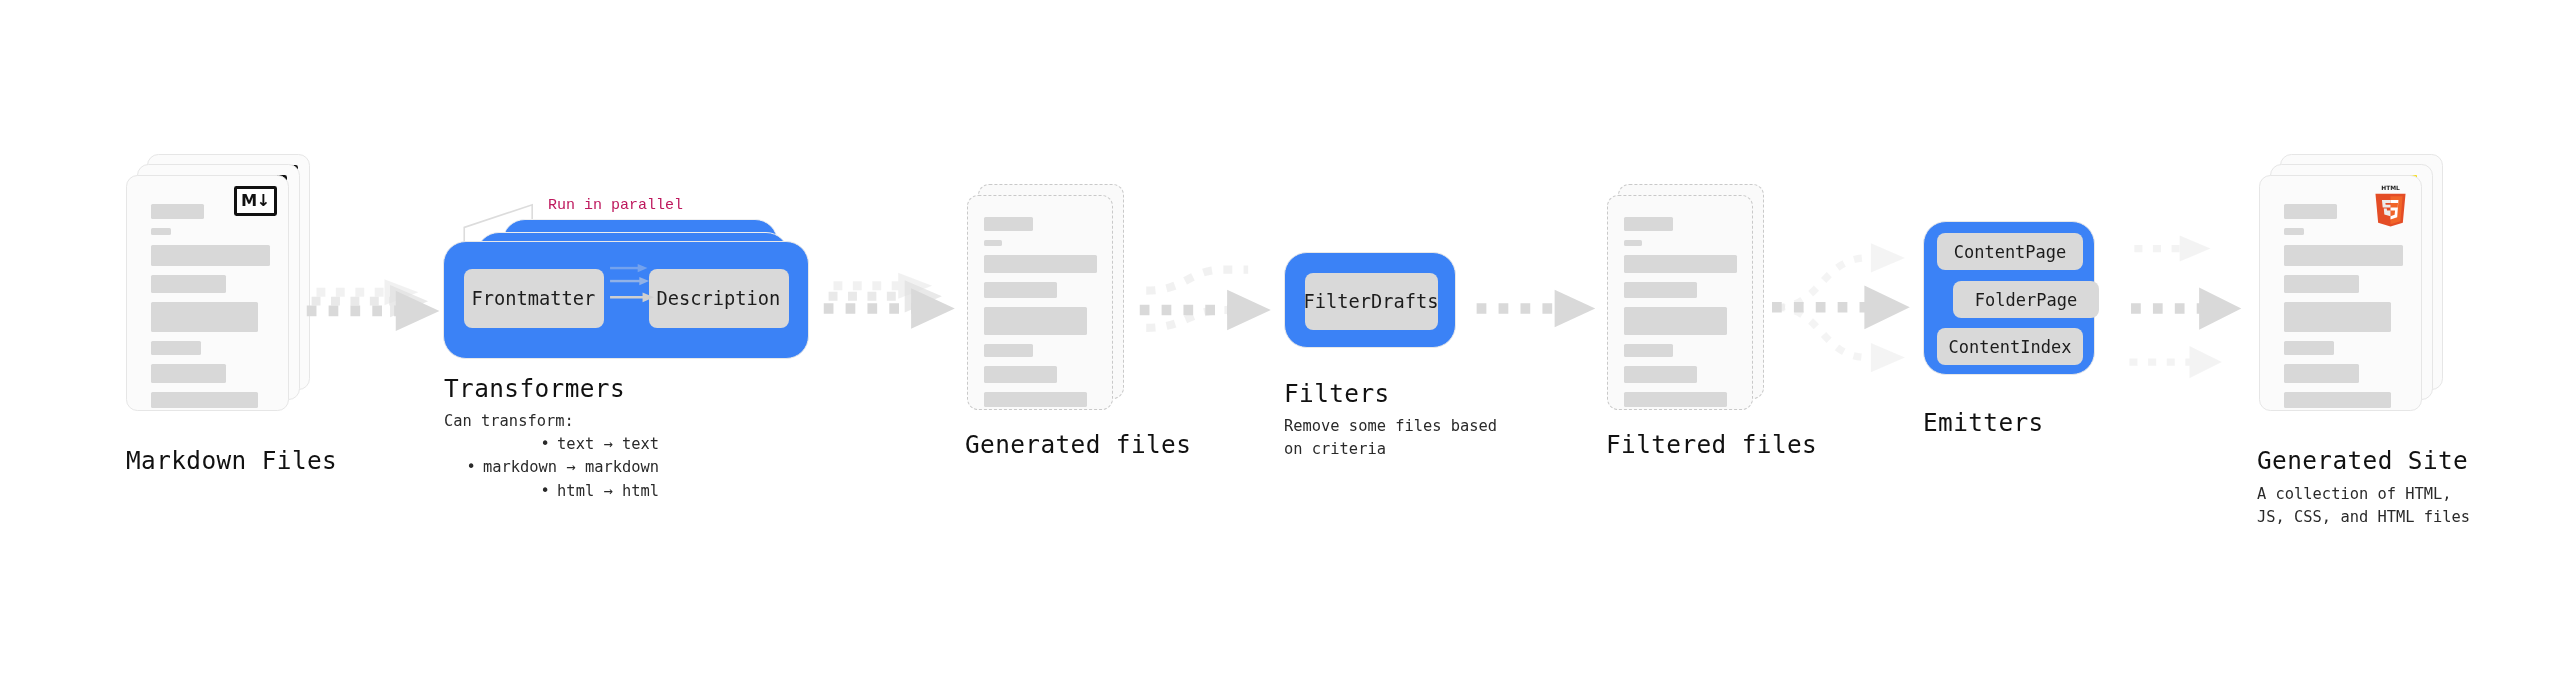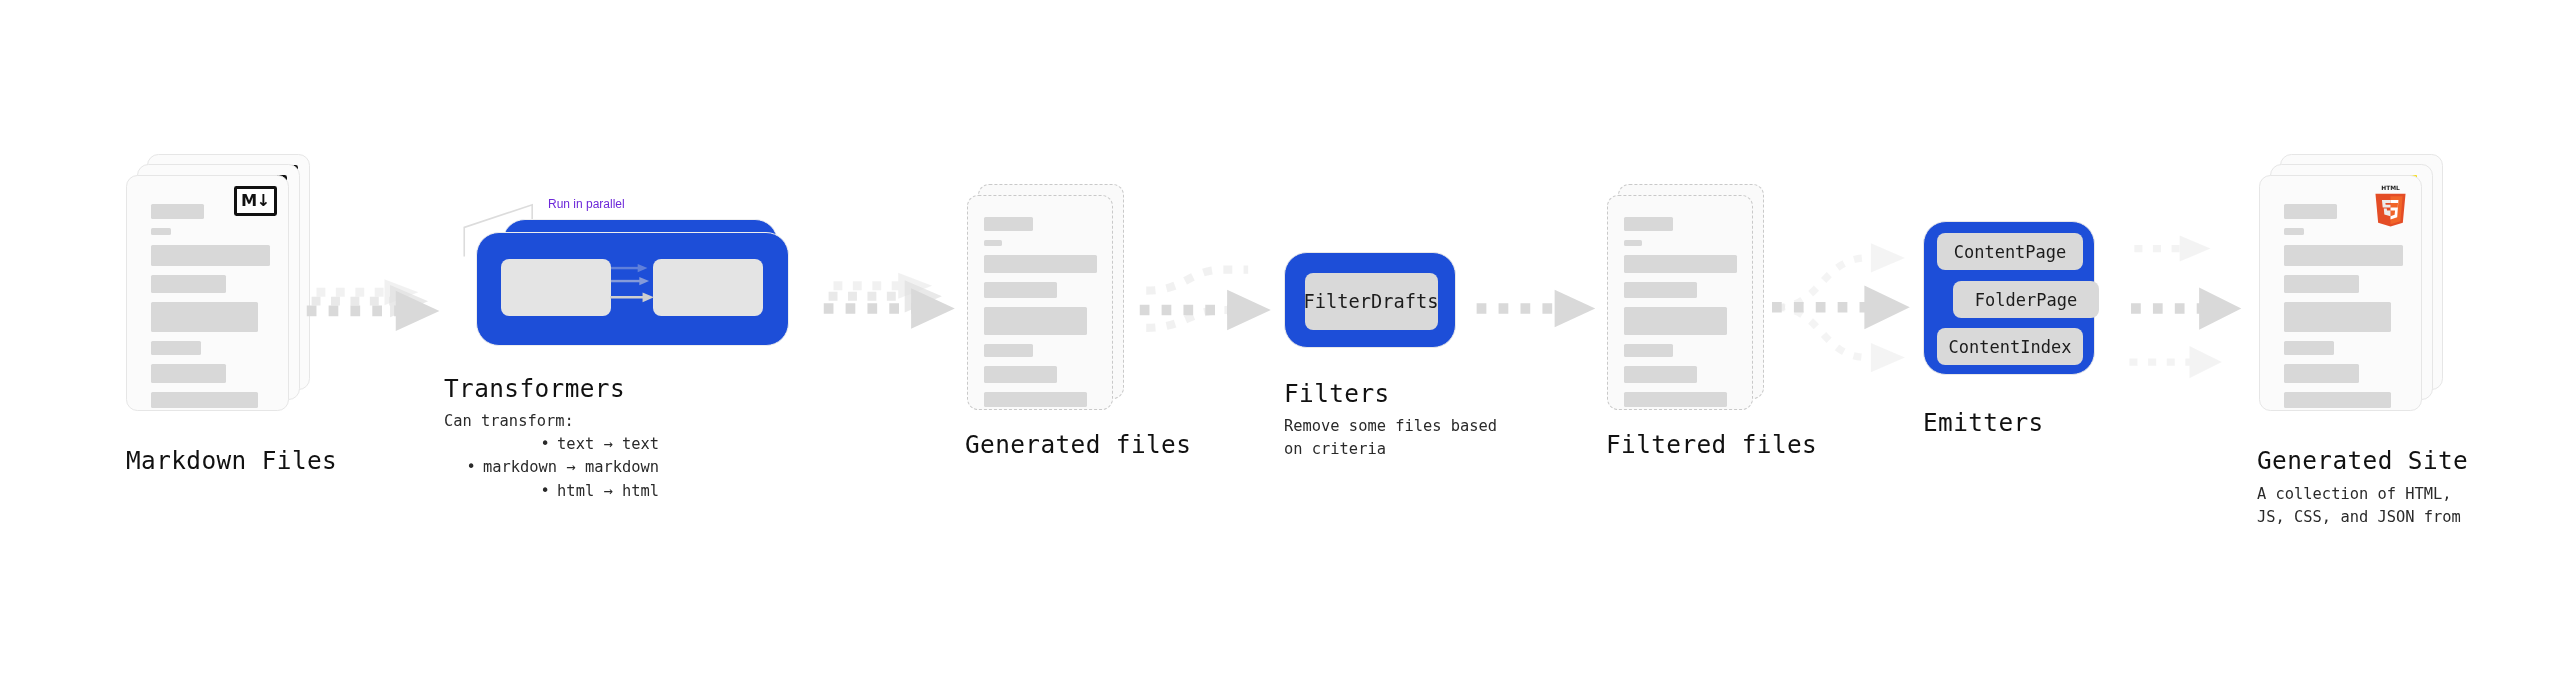--- a/index.html
+++ b/index.html
@@ -44,21 +44,21 @@
   }
   .js-badge{
     position:absolute;right:14.6px;top:9.8px;width:28px;height:18px;
     background:#f7df1e;border-radius:0.8px;
   }
   .html5-badge{position:absolute;right:11.4px;top:8.1px;width:39px;height:44px;}
 
   
   .gbox{
     position:absolute;box-sizing:border-box;
-    border:1.6px solid #e8e8e8;border-radius:23px;background:#1d4ed8;
+    border:1.6px solid #e8e8e8;border-radius:23px;background:#3b82f6;
   }
   .pill{
     position:absolute;box-sizing:border-box;
     background:#d9d9d9;border-radius:8.1px;
     display:flex;align-items:center;justify-content:center;
     font-size:18.7px;color:#1c1c1c;white-space:nowrap;
     font-family:"DejaVu Sans Mono","Liberation Mono",monospace;
   }
 
   
@@ -68,22 +68,22 @@
   }
   .sub{
     position:absolute;font-size:15.4px;line-height:1.52;color:#2a2a2a;
     font-family:"DejaVu Sans Mono","Liberation Mono",monospace;white-space:pre-line;
   }
   .sublist{position:absolute;font-size:15.4px;line-height:1.52;color:#2a2a2a;}
   .sublist .li{white-space:nowrap;text-align:right;}
   .sublist .li::before{content:"\2022";margin-right:7.3px;display:inline-block;}
   .sublist .li{padding-left:11.4px;}
   .parallel-label{
-    position:absolute;font-size:12px;color:#6d28d9;white-space:nowrap;
-    font-family:Liberation Sans, sans-serif;
+    position:absolute;font-size:15px;color:#be185d;white-space:nowrap;
+    font-family:Liberation Mono, monospace;
   }
   svg{position:absolute;overflow:visible;}
 </style>
 </head>
 <body>
 
 <div class="stage">
 
   <div class="node" style="left:126px;top:175px;width:187px;height:236px;">
     <div class="docstack">
@@ -135,20 +135,24 @@
     <div class="gbox" style="left:59px;top:24.4px;width:276px;height:110px;border-color:#f0f0f0;">
       <div class="pill" style="left:21px;top:24.4px;width:98px;height:54px;background:#eaeaea;color:transparent;"></div>
       <div class="pill" style="right:21px;top:24.4px;width:98px;height:54px;background:#eaeaea;color:transparent;"></div>
     </div>
 
     <div class="gbox" style="left:32.5px;top:37px;width:313px;height:114px;border-color:#ededed;">
       <div class="pill" style="left:24.4px;top:26px;width:110px;height:57px;background:#e4e4e4;color:transparent;"></div>
       <div class="pill" style="right:24.4px;top:26px;width:110px;height:57px;background:#e4e4e4;color:transparent;"></div>
     </div>
 
+    <div class="gbox" style="left:0px;top:46px;width:366px;height:118px;border-color:#e8e8e8;">
+      <div class="pill" style="left:19.5px;top:27px;width:140px;height:59px;">Frontmatter</div>
+      <div class="pill" style="right:19.5px;top:27px;width:140px;height:59px;">Description</div>
+    </div>
 
     <svg style="left:167px;top:69px;" width="57" height="65" viewBox="0 0 70 80">
       <g opacity="0.35">
         <line x1="0" y1="5" x2="36" y2="5" stroke="#dedede" stroke-width="3"></line>
         <polygon points="34,0 46,5 34,10" fill="#dedede"></polygon>
       </g>
       <g opacity="0.55">
         <line x1="0" y1="21" x2="38" y2="21" stroke="#dadada" stroke-width="3"></line>
         <polygon points="36,16 48,21 36,26" fill="#dadada"></polygon>
       </g>
@@ -311,16 +315,16 @@
           <div class="bar" style="width:90%;height:30px;"></div>
           <div class="bar" style="width:42%;height:14.6px;"></div>
           <div class="bar" style="width:63%;height:18.7px;"></div>
           <div class="bar" style="width:90%;height:16.3px;"></div>
         </div>
       </div>
     </div>
   </div>
   <div class="title" style="left:2257px;top:446px;">Generated Site</div>
   <div class="sub" style="left:2257px;top:483px;">A collection of HTML,
-JS, CSS, and JSON from</div>
+JS, CSS, and HTML files</div>
 
 </div>
 
 
 </body></html>

